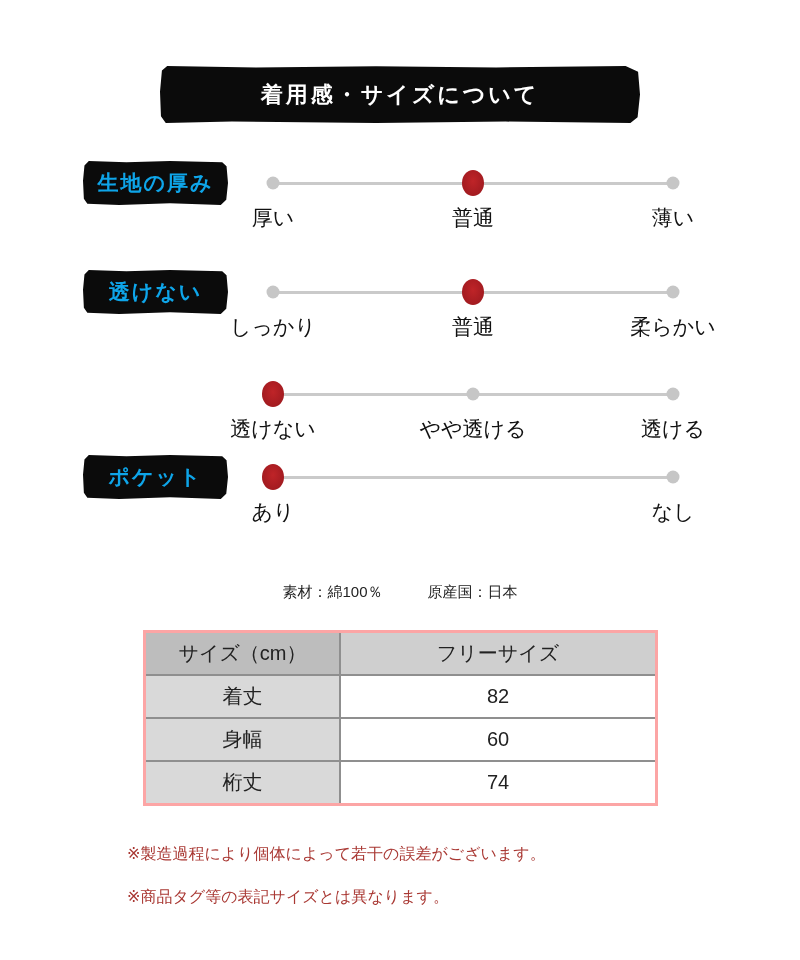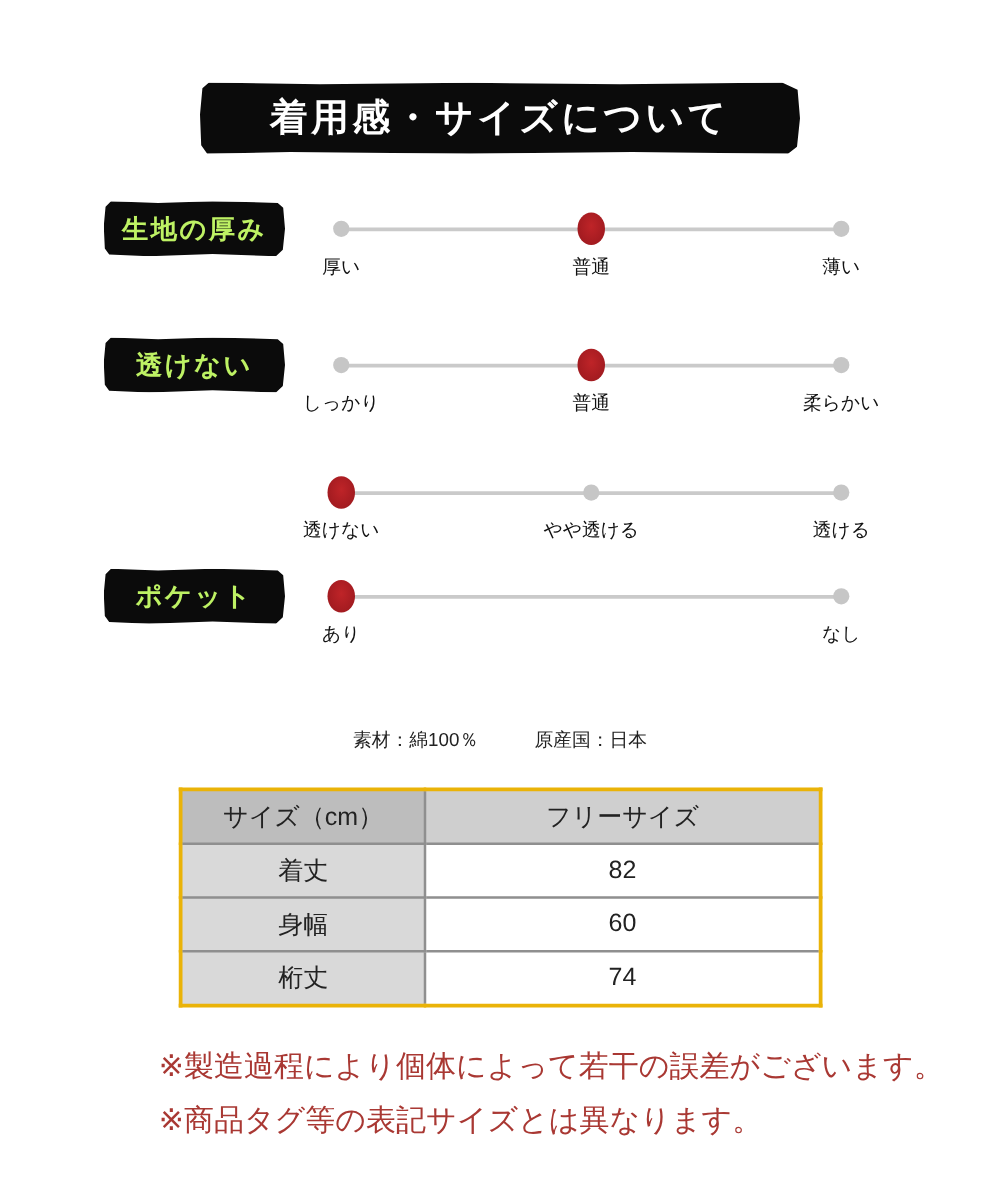--- a/index.html
+++ b/index.html
@@ -6,66 +6,66 @@
   .page{
     position:relative;width:800px;height:960px;background:#ffffff;overflow:hidden;
     font-family:"Liberation Sans","DejaVu Sans",sans-serif;color:#1a1a1a;
   }
   
   .banner{
     position:absolute;left:160px;top:66px;width:480px;height:57px;
     background:#0b0b0b;color:#ffffff;
     display:flex;align-items:center;justify-content:center;
     font-family:"DejaVu Serif","Liberation Serif",serif;
-    font-size:30px;font-weight:bold;letter-spacing:3px;
+    font-size:22px;font-weight:bold;letter-spacing:3px;
     clip-path:polygon(0.4% 8%,1.5% 0%,20% 2.5%,45% 0.5%,70% 2.5%,97% 0%,99.6% 10%,100% 50%,99.5% 90%,98% 100%,72% 97.5%,45% 100%,15% 97.5%,1.2% 100%,0.2% 88%,0% 45%);
   }
   
   .feature-row{position:absolute;left:0;width:800px;height:70px;}
   .row-1{top:161px}.row-2{top:270px}.row-3{top:372px}.row-4{top:455px}
   .feature-label{
     position:absolute;left:83px;top:0;width:145px;height:44px;
-    background:#0b0b0b;color:#bef264;
+    background:#0b0b0b;color:#0ea5e9;
     display:flex;align-items:center;justify-content:center;
     font-family:"DejaVu Serif","Liberation Serif",serif;
     font-size:21px;font-weight:bold;letter-spacing:2px;
     clip-path:polygon(1% 10%,4% 0%,30% 3%,60% 0%,96% 3%,99% 12%,100% 50%,98.8% 88%,95% 100%,60% 96%,25% 100%,3% 97%,0.6% 86%,0% 45%);
   }
   .slider{position:absolute;left:273px;top:0;width:400px;height:44px;}
   .track{position:absolute;left:0;right:0;top:21px;height:3px;background:#cacaca;border-radius:2px;}
   .dot{position:absolute;top:22px;transform:translate(-50%,-50%);
        width:13px;height:13px;border-radius:50%;background:#c6c6c6;}
   .dot.active{
        width:22px;height:26px;
        background:radial-gradient(ellipse at 50% 42%, #bf2428 0%, #a91d22 55%, #97181d 100%);
   }
   .p0{left:0}.p50{left:50%}.p100{left:100%}
   .pt-label{
     position:absolute;top:43px;transform:translateX(-50%);
-    font-size:15px;color:#111;white-space:nowrap;
+    font-size:21px;color:#111;white-space:nowrap;
   }
   
   .materials{position:absolute;top:583px;left:0;width:800px;text-align:center;font-size:15px;color:#222;}
   .materials .origin{margin-left:45px;}
   
   .size-table{
     position:absolute;top:630px;left:143px;width:515px;
     border-collapse:collapse;font-size:20px;color:#222;
-    border:3px solid #eab308;
+    border:3px solid #fca5a5;
   }
   .size-table td,.size-table th{
     border:2px solid #8f8f8f;height:41px;text-align:center;
     font-weight:normal;padding:0;
   }
   .size-table th.col-name{width:193px;background:#bdbdbd;}
   .size-table th.col-val{background:#cfcfcf;}
   .size-table td.cell-name{background:#d9d9d9;margin-left:32px;}
   .size-table td.cell-val{background:#ffffff;}
   
-  .notes{position:absolute;top:841px;left:127px;font-size:24px;color:#a93833;}
+  .notes{position:absolute;top:841px;left:127px;font-size:16px;color:#a93833;}
   .note-line{line-height:26px;margin-bottom:17px;white-space:nowrap;}
 </style>
 </head>
 <body>
 
 <div class="page">
 
   <div class="banner">
     <span>着用感・サイズについて</span>
   </div>

